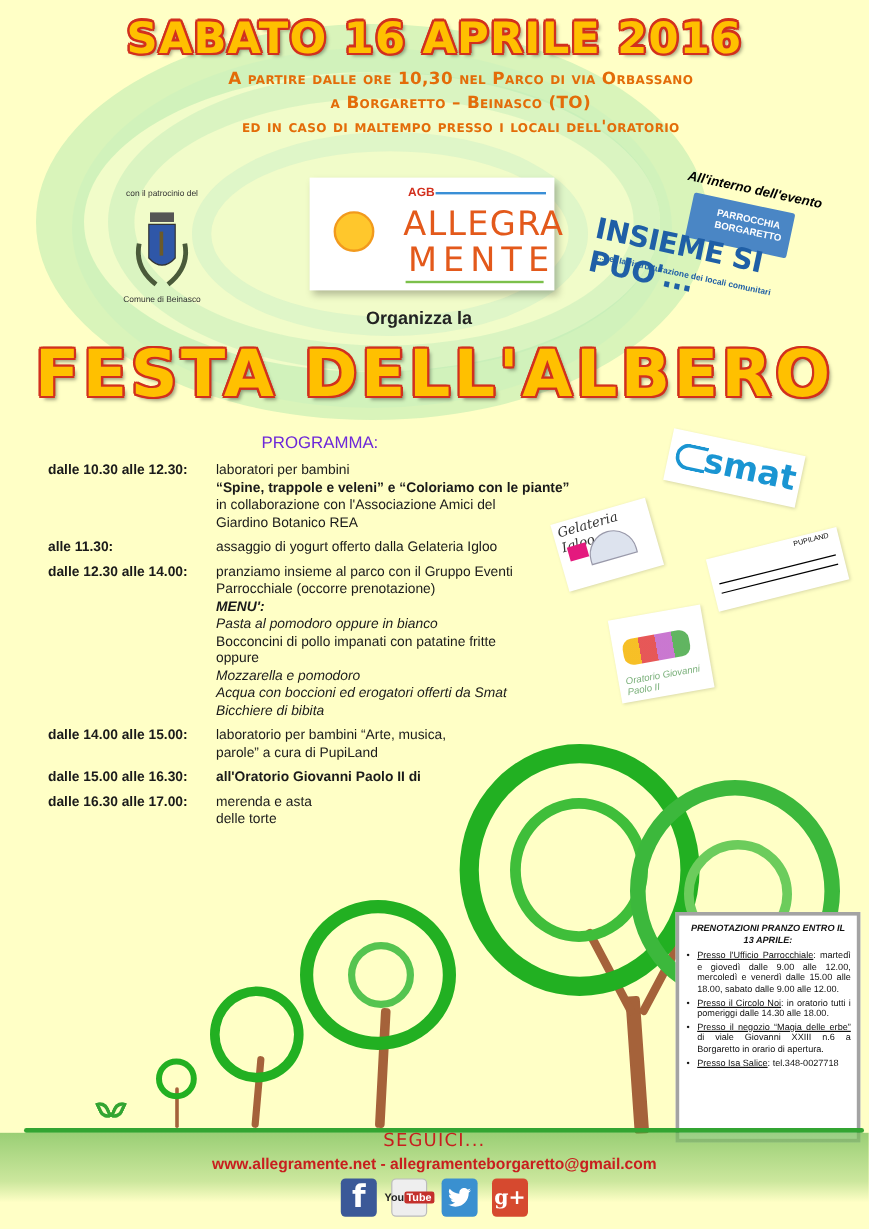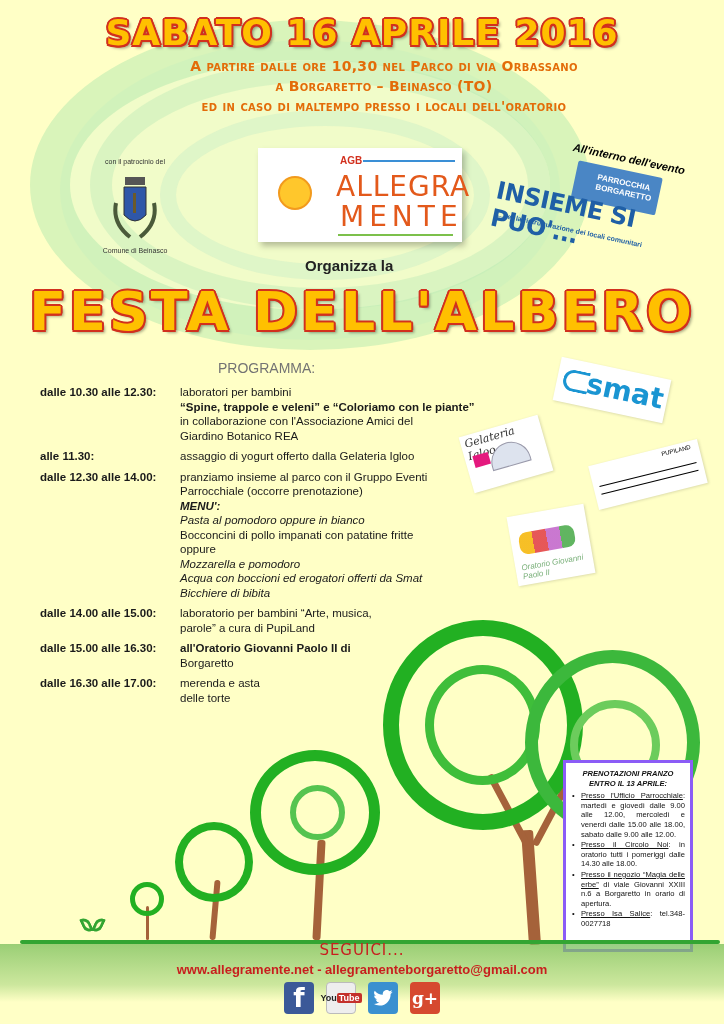--- a/index.html
+++ b/index.html
@@ -41,21 +41,21 @@
 
   .organizza { position:absolute; left:305px; top:257px; font-size:15px; font-weight:bold; color:#222; }
 
   .insieme { position:absolute; left:500px; top:150px; width:220px; height:130px; transform:rotate(12deg); }
   .ins-top { position:absolute; left:60px; top:0; font-size:11px; font-style:italic; font-weight:bold; color:#000; }
   .parr { position:absolute; left:68px; top:18px; width:86px; height:38px; background:#4a86c5; color:#fff;
     font-size:8px; font-weight:bold; padding:8px 4px 0 22px; line-height:10px; border-radius:2px; }
   .ins-big { position:absolute; left:-6px; top:50px; font-size:24px; font-weight:bold; color:#1f5fa6; font-family:"DejaVu Sans", sans-serif; letter-spacing:-0.5px; }
   .ins-small { position:absolute; left:0; top:84px; font-size:7px; color:#1f5fa6; font-weight:bold; white-space:nowrap; }
 
-  .programma-h { position:absolute; left:218px; top:360px; font-size:14px; color:#737373; }
+  .programma-h { position:absolute; left:218px; top:360px; font-size:14px; color:#6d28d9; }
   .prog { position:absolute; left:40px; top:385px; width:440px; font-size:11.5px; line-height:14.5px; }
   .row { display:flex; margin-bottom:6px; }
   .time { width:140px; font-weight:bold; flex:none; }
   .desc { flex:1; }
   .u { text-decoration:underline; }
 
   
   .card { position:absolute; background:#fff; box-shadow:1px 1px 3px rgba(0,0,0,0.15); }
   .smat { left:556px; top:368px; width:112px; height:44px; transform:rotate(12deg); }
   .smat span { position:absolute; left:30px; top:4px; font-size:28px; font-weight:bold; color:#1a95d2; font-family:"DejaVu Sans", sans-serif; }
@@ -70,21 +70,21 @@
   .oratorio { left:512px; top:510px; width:78px; height:70px; transform:rotate(-10deg); }
   .oratorio .kids { position:absolute; left:8px; top:18px; width:56px; height:22px;
     background:linear-gradient(90deg,#f5b400 0 25%,#e23a3a 25% 50%,#c060c8 50% 75%,#45a845 75%); border-radius:8px; opacity:0.85; }
   .oratorio .nm { position:absolute; left:6px; top:48px; font-size:8px; color:#7ab07a; font-style:italic; }
 
   
   .tree-canopy { position:absolute; border-radius:50%; border:10px solid #22b022; }
   .trunk { position:absolute; background:#a5623a; border-radius:3px; }
 
   
-  .resv { position:absolute; left:563px; top:760px; width:130px; height:192px; background:#fff; border:3px solid #8b5cf6;
+  .resv { position:absolute; left:563px; top:760px; width:154px; height:192px; background:#fff; border:3px solid #a3a3a3;
     padding:6px 5px; font-size:7.6px; line-height:9.6px; color:#111; }
   .resv-h { text-align:center; font-weight:bold; font-style:italic; margin-bottom:3px; }
   .resv ul { list-style:none; }
   .resv li { position:relative; padding-left:10px; margin-bottom:1px; text-align:justify; }
   .resv li::before { content:"•"; position:absolute; left:1px; }
 
   
   .ground-line { position:absolute; left:20px; top:940px; width:700px; height:4px; background:#33a532; border-radius:2px; }
   .ground-band { position:absolute; left:0; top:944px; width:724px; height:58px;
     background:linear-gradient(180deg, rgba(120,190,90,0.75), rgba(170,215,130,0.6) 70%, rgba(255,255,198,0)); }
@@ -205,21 +205,20 @@
     <div class="time">dalle 14.00 alle 15.00:</div>
     <div class="desc">
       <div>laboratorio per bambini “Arte, musica,</div>
       <div>parole” a cura di PupiLand</div>
     </div>
   </div>
   <div class="row">
     <div class="time">dalle 15.00 alle 16.30:</div>
     <div class="desc">
       <div style="font-weight:bold">all'Oratorio Giovanni Paolo II di</div>
-      <div>Borgaretto</div>
     </div>
   </div>
   <div class="row">
     <div class="time">dalle 16.30 alle 17.00:</div>
     <div class="desc">
       <div>merenda e asta</div>
       <div>delle torte</div>
     </div>
   </div>
 </div>

